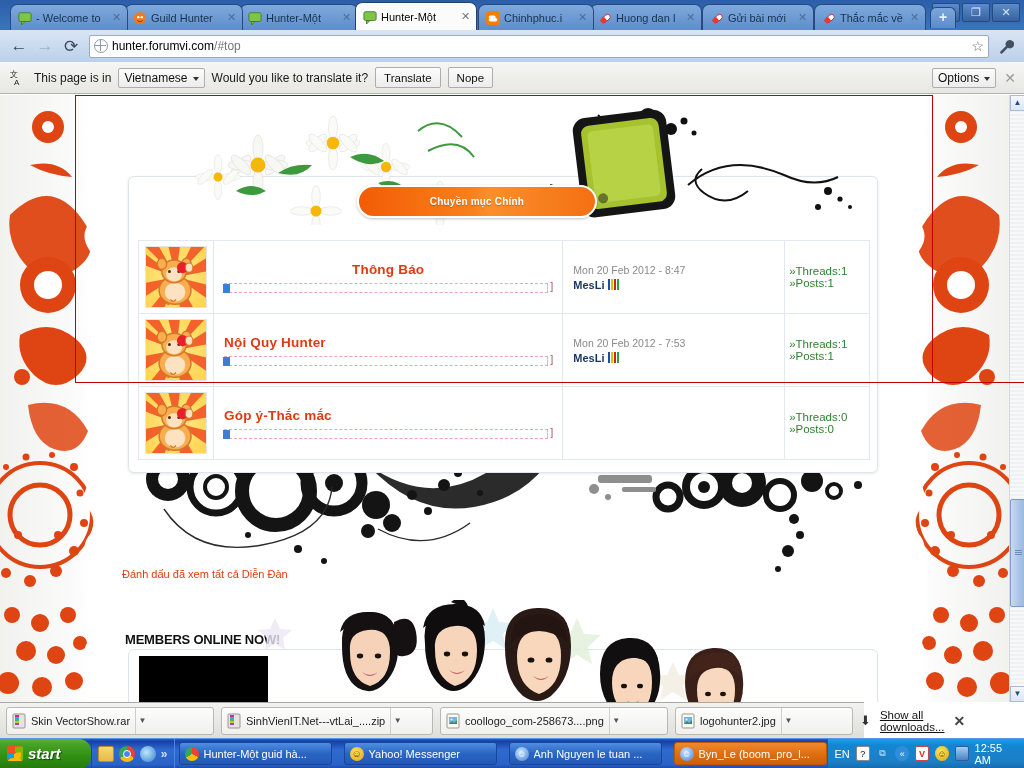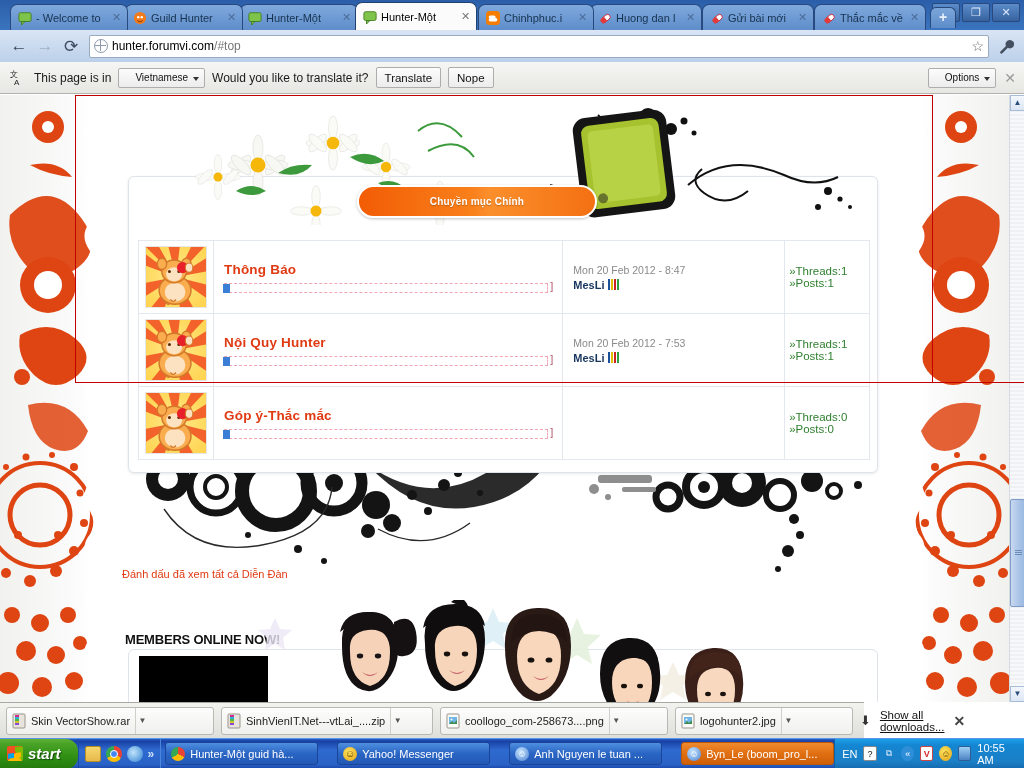--- a/index.html
+++ b/index.html
@@ -106,22 +106,22 @@
     border-bottom:1px solid #b3b3ad;
     display:flex; align-items:center; gap:7px; padding: 0 8px;
     font-size:12px; color:#1a1a1a;
   }
   .tr-icon {
     width:19px;height:19px;border:0;display:flex;align-items:center;justify-content:center;
     font-size:9px; color:#222; position:relative; line-height:1;
   }
   .ib-select {
     border:1px solid #adadad; background:linear-gradient(#fcfcfc,#ececec);
-    border-radius:2px; height:20px; padding:0 16px 0 16px;
-    font-size:10px; display:flex;align-items:center; position:relative; color:#111;
+    border-radius:2px; height:20px; padding:0 16px 0 5px;
+    font-size:12px; display:flex;align-items:center; position:relative; color:#111;
   }
   .ib-select::after{
     content:""; position:absolute; right:5px; top:8px;
     border-left:3.5px solid transparent;border-right:3.5px solid transparent;
     border-top:4px solid #333;
   }
   .ib-btn {
     border:1px solid #adadad; background:linear-gradient(#fcfcfc,#ececec);
     border-radius:2px; height:21px; padding:0 8px;
     font-size:11.5px; display:flex;align-items:center; color:#111;
@@ -326,21 +326,21 @@
       linear-gradient(#7fba00,#7fba00) 7px 0/6px 5px no-repeat,
       linear-gradient(#00a4ef,#00a4ef) 0 6px/6px 5px no-repeat,
       linear-gradient(#ffb900,#ffb900) 7px 6px/6px 5px no-repeat;
     transform: skewY(-7deg);}
   .quicklaunch {
     display:flex; align-items:center; gap:5px; padding:0 6px;
     border-left:1px solid #1c47a5; border-right:1px solid #4b86dd; height:30px;
   }
   .ql-ico { width:16px;height:16px; border-radius:2px; }
   .ql-more { color:#cfe0f7; font-size:12px; font-weight:bold; }
-  .tasks { display:flex; align-items:center; gap:19px; padding-left:4px; flex:1 1 auto; }
+  .tasks { display:flex; align-items:center; gap:12px; padding-left:4px; flex:1 1 auto; }
   .task {
     height:23px; width:153px; border-radius:3px;
     background: linear-gradient(#4e8fe0,#2a65c4 50%,#2359b5);
     border:1px solid #1a4598;
     display:flex; align-items:center; gap:5px; padding:0 5px;
     color:#fff; font-size:11px; overflow:hidden;
   }
   .task.active {
     background: linear-gradient(#f08a2e,#e06f12 50%,#cf5f08);
     border-color:#b95908;
@@ -751,21 +751,21 @@
                       <circle cx="25" cy="26" r="1.6" fill="#5a2a00"></circle>
                       <circle cx="35" cy="26" r="1.6" fill="#5a2a00"></circle>
                       <circle cx="39" cy="22" r="6" fill="#e8202a"></circle>
                       <ellipse cx="46" cy="22" rx="4" ry="5" fill="#fde2c2" stroke="#d3792a" stroke-width="1.2"></ellipse>
                       <path d="M26 56 q3 4 6 0" stroke="#d3792a" fill="none" stroke-width="1.4"></path>
                       <path d="M20 58 q2 4 5 3" stroke="#d3792a" fill="none" stroke-width="1.4"></path>
                     </g>
                   </svg>
                 </td>
                 <td class="col-main">
-                  <a class="frow-title" style="display:block;text-decoration:none;">Thông Báo</a>
+                  <a class="frow-title" style="display:block;text-decoration:none;text-align:center;">Thông Báo</a>
                   <div class="frow-desc"></div>
                 </td>
                 <td class="col-last">
                   <div class="lp-date">Mon 20 Feb 2012 - 8:47</div>
                   <div class="lp-user">MesLi<span class="lp-badge"></span></div>
                 </td>
                 <td class="col-stats">
                   <div class="stat-line">»Threads:1</div>
                   <div class="stat-line">»Posts:1</div>
                 </td>
@@ -1092,17 +1092,17 @@
         </div>
       </div>
     <div class="tray">
       <span class="lang-ind">EN</span>
       <span class="tr-ico" style="background:#fff;color:#111;border:1px solid #888;">?</span>
       <span class="tr-ico" style="color:#dceaf8;">⧉</span>
       <span class="tr-ico" style="background:#2e8fd8;border-radius:50%;color:#fff;">«</span>
       <span class="tr-ico" style="background:#fff;color:#d42b2b;font-weight:bold;border:1px solid #c44;">V</span>
       <span class="tr-ico" style="background:radial-gradient(circle at 40% 35%,#ffe25c,#e0a316);border-radius:50%;color:#6a4a00;">☺</span>
       <span class="tr-ico" style="background:linear-gradient(#9fd0f5,#4d82c2);border:1px solid #2f5e97;"></span>
-      <span>10:55 AM</span>
+      <span>12:55 AM</span>
     </div>
   </div>
 
 </div>
 
 </body></html>

